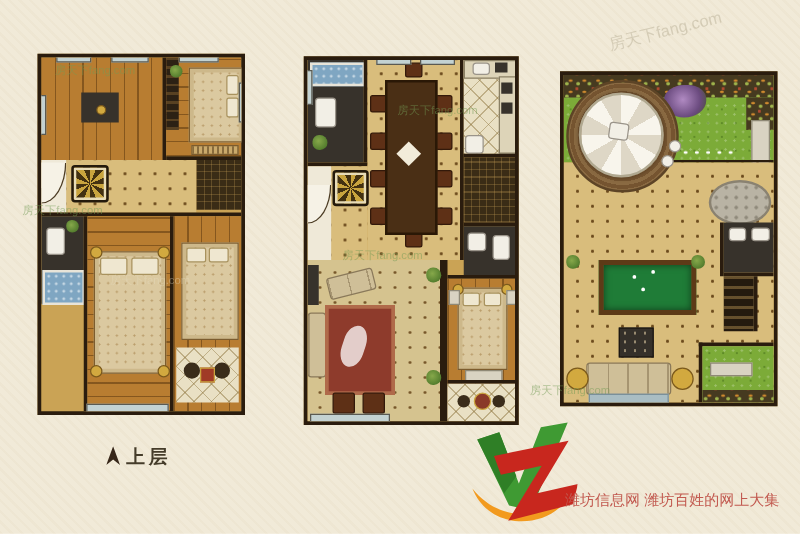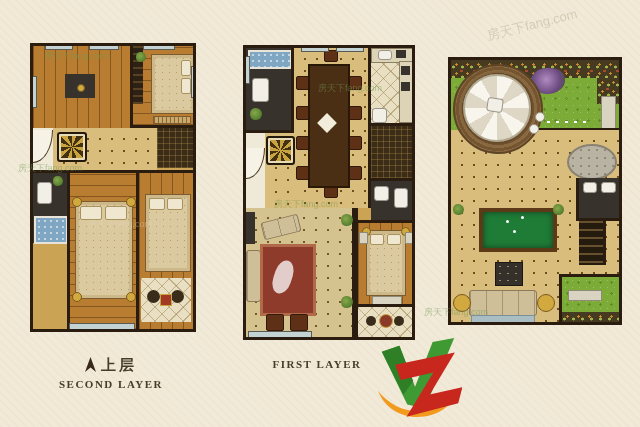--- a/index.html
+++ b/index.html
@@ -231,28 +231,27 @@
   <div class="wm" style="left:274px;top:198px;">房天下fang.com</div>
   <div class="wm" style="left:424px;top:306px;">房天下fang.com</div>
   <div class="wm big" style="left:486px;top:16px;transform:rotate(-14deg);">房天下fang.com</div>
 
   <div class="plan-label" style="left:56px;top:356px;width:110px;">
     <div class="zh-line">
       <span class="arrow-icon"><svg width="11" height="15" viewBox="0 0 11 15">
             <path d="M5.5 0 L11 15 L5.5 10.5 L0 15 Z" fill="#38281a"></path>
           </svg></span><span class="zh">上层</span>
     </div>
-    <div class="en">SECOND LAYER</div>
   </div>
   <div class="plan-label" style="left:262px;top:356px;width:110px;">
-    <div class="en">FIRST LAYER</div>
   </div>
 
   <div class="logo">
     <svg style="position:absolute;left:0;top:0;" width="88" height="90" viewBox="0 0 90 92">
       <path d="M8 16 L26 10 L42 52 L60 6 L82 2 L52 74 L34 70 Z" fill="#3f9a33"></path>
       <path d="M8 16 L26 10 L40 46 L30 60 Z" fill="#2f7f26"></path>
       <path d="M4 56 C26 84 64 84 86 54 C78 88 20 96 4 56 Z" fill="#f29a1e"></path>
       <path d="M24 26 L86 20 L56 60 L90 56 L84 72 L30 80 L62 38 L28 42 Z" fill="#c8271e" transform="rotate(-6 55 50)"></path>
     </svg>
+    <div class="tag">潍坊信息网 潍坊百姓的网上大集</div>
   </div>
 
 </div>
 
 </body></html>

